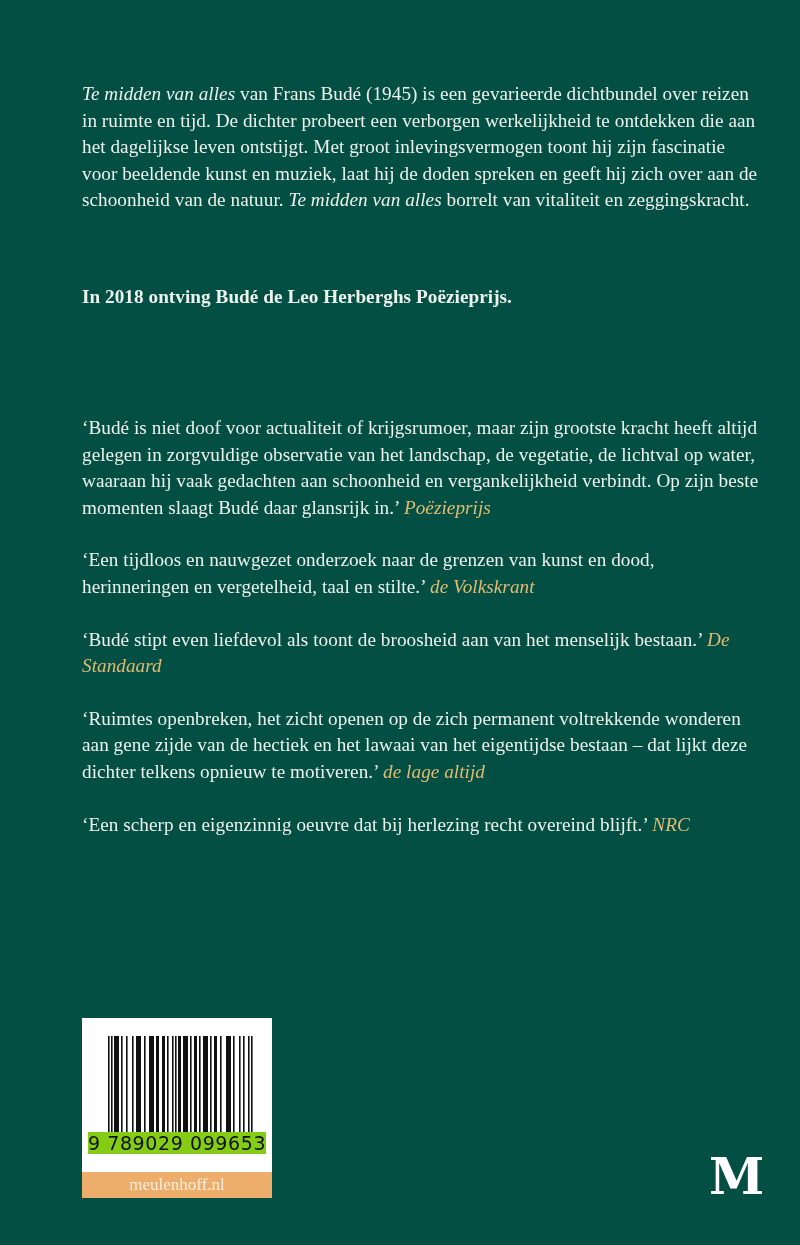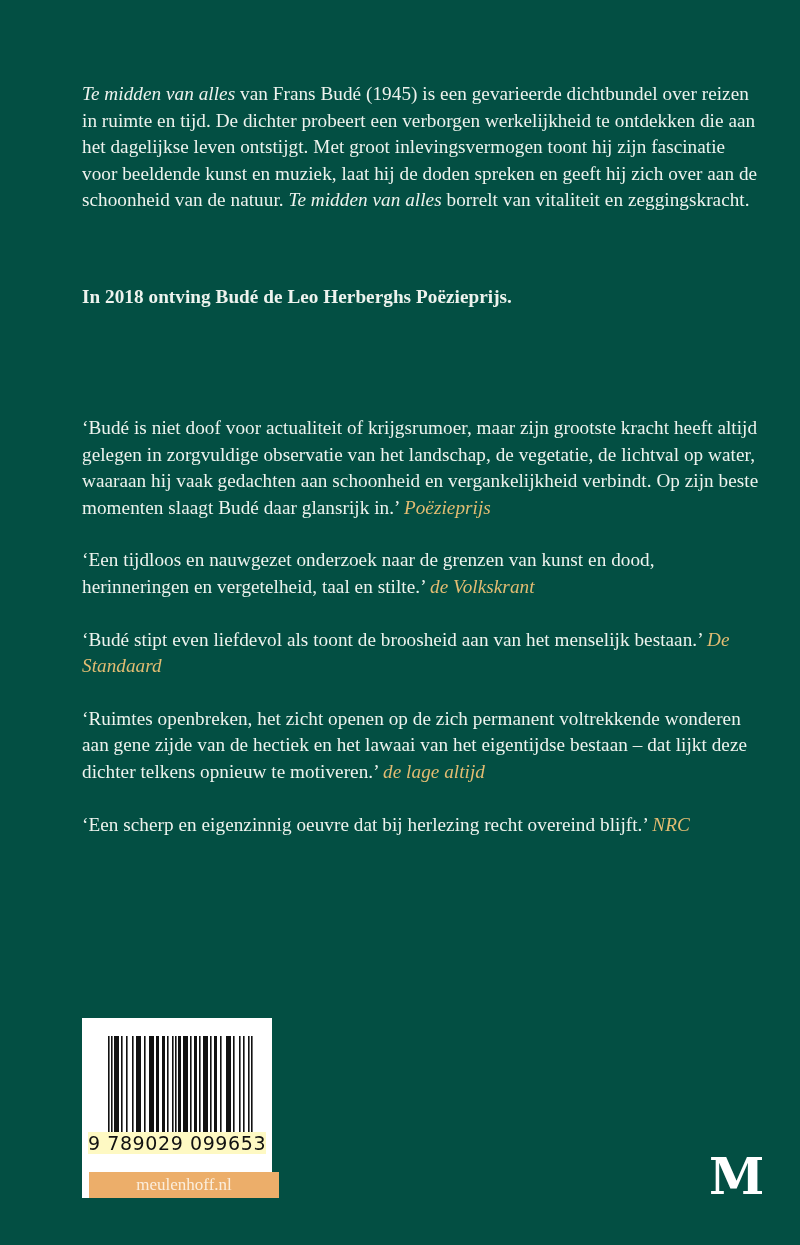--- a/index.html
+++ b/index.html
@@ -75,25 +75,25 @@
       width: 190px;
       top: 114px;
       text-align: center;
       font-family: "DejaVu Sans", sans-serif;
       font-size: 19px;
       letter-spacing: 0.6px;
       color: #111;
       background: transparent;
     }
     .isbn span {
-      background: #fef9c3;
+      background: #84cc16;
     }
     .publisher-url {
       position: absolute;
-      left: 7px;
+      left: 0;
       bottom: 0;
       width: 190px;
       height: 26px;
       background: #ecae6a;
       color: #fbeedd;
       text-align: center;
       font-size: 17px;
       line-height: 26px;
     }
     .logo {

